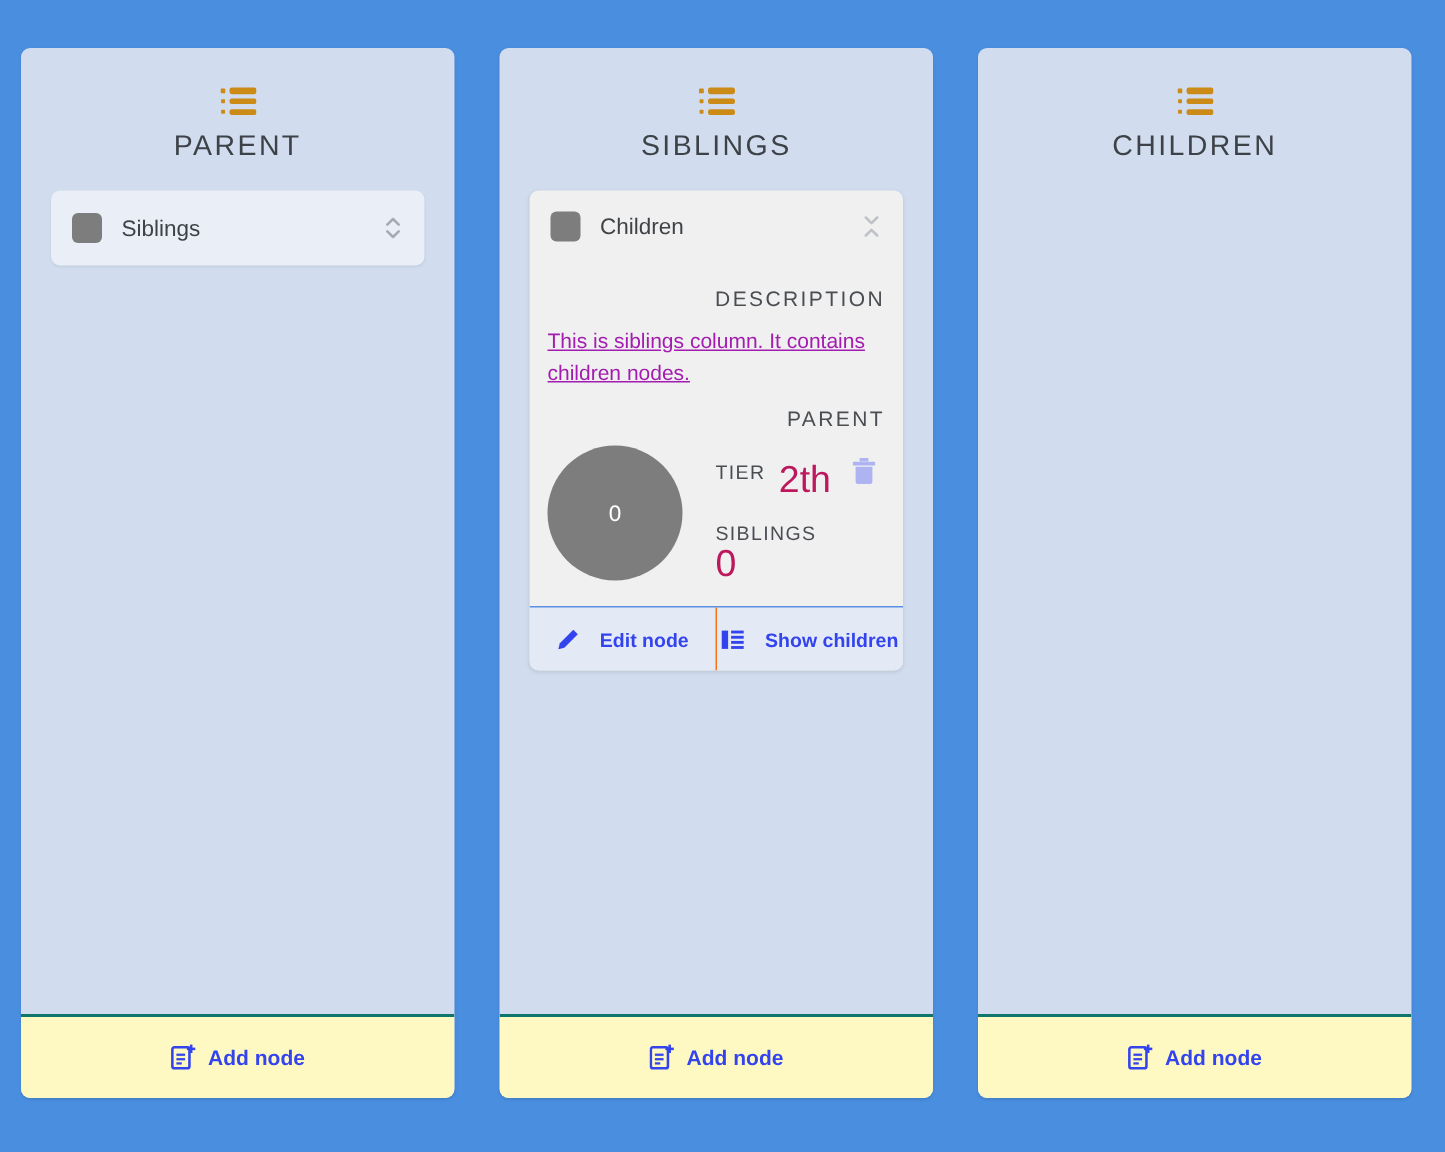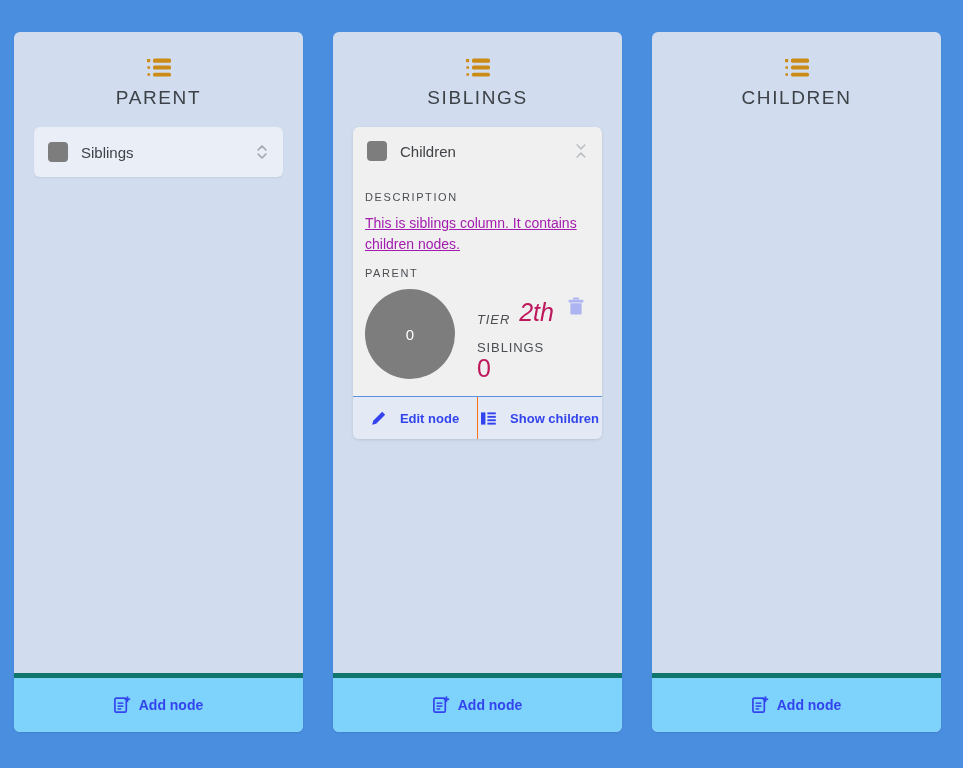--- a/index.html
+++ b/index.html
@@ -50,22 +50,22 @@
     line-height: 1;
   }
   .col-body {
     flex: 1 1 auto;
     padding: 8px 20px 10px 20px;
     min-height: 0;
     overflow: hidden;
   }
   .col-footer {
     flex: 0 0 auto;
-    background: #7dd3fc;
-    border-top: 5px solid #0f766e;
+    background: #fef9c3;
+    border-top: 2px solid #0f766e;
     height: 54px;
     display: flex;
     align-items: center;
     justify-content: center;
     cursor: pointer;
   }
   .footer-btn {
     display: inline-flex;
     align-items: center;
     gap: 8px;
@@ -118,22 +118,22 @@
     display: flex;
     align-items: center;
     padding: 13px 14px;
     box-sizing: border-box;
   }
   .card-body {
     padding: 4px 12px 14px 12px;
     position: relative;
   }
   .section-title {
-    text-align: left;
-    font-size: 11px;
+    text-align: right;
+    font-size: 14px;
     letter-spacing: 1.6px;
     color: #4a4e53;
     margin: 12px 0 10px 0;
   }
   .desc-text {
     font-size: 14px;
     color: #a21caf;
     line-height: 1.5;
     margin: 0;
     text-decoration: underline;
@@ -155,23 +155,22 @@
     justify-content: center;
     font-size: 15px;
     flex: 0 0 auto;
   }
   .stat-fields {
     margin-left: 22px;
     padding-top: 10px;
   }
   .stat-line {
     display: flex;
-    align-items: flex-end;
+    align-items: flex-start;
     gap: 9px;
-    font-style: italic;
   }
   .stat-key {
     font-size: 13px;
     letter-spacing: 0.9px;
     color: #4a4e53;
   }
   .stat-big {
     font-size: 25px;
     color: #be185d;
     line-height: 1.1;

